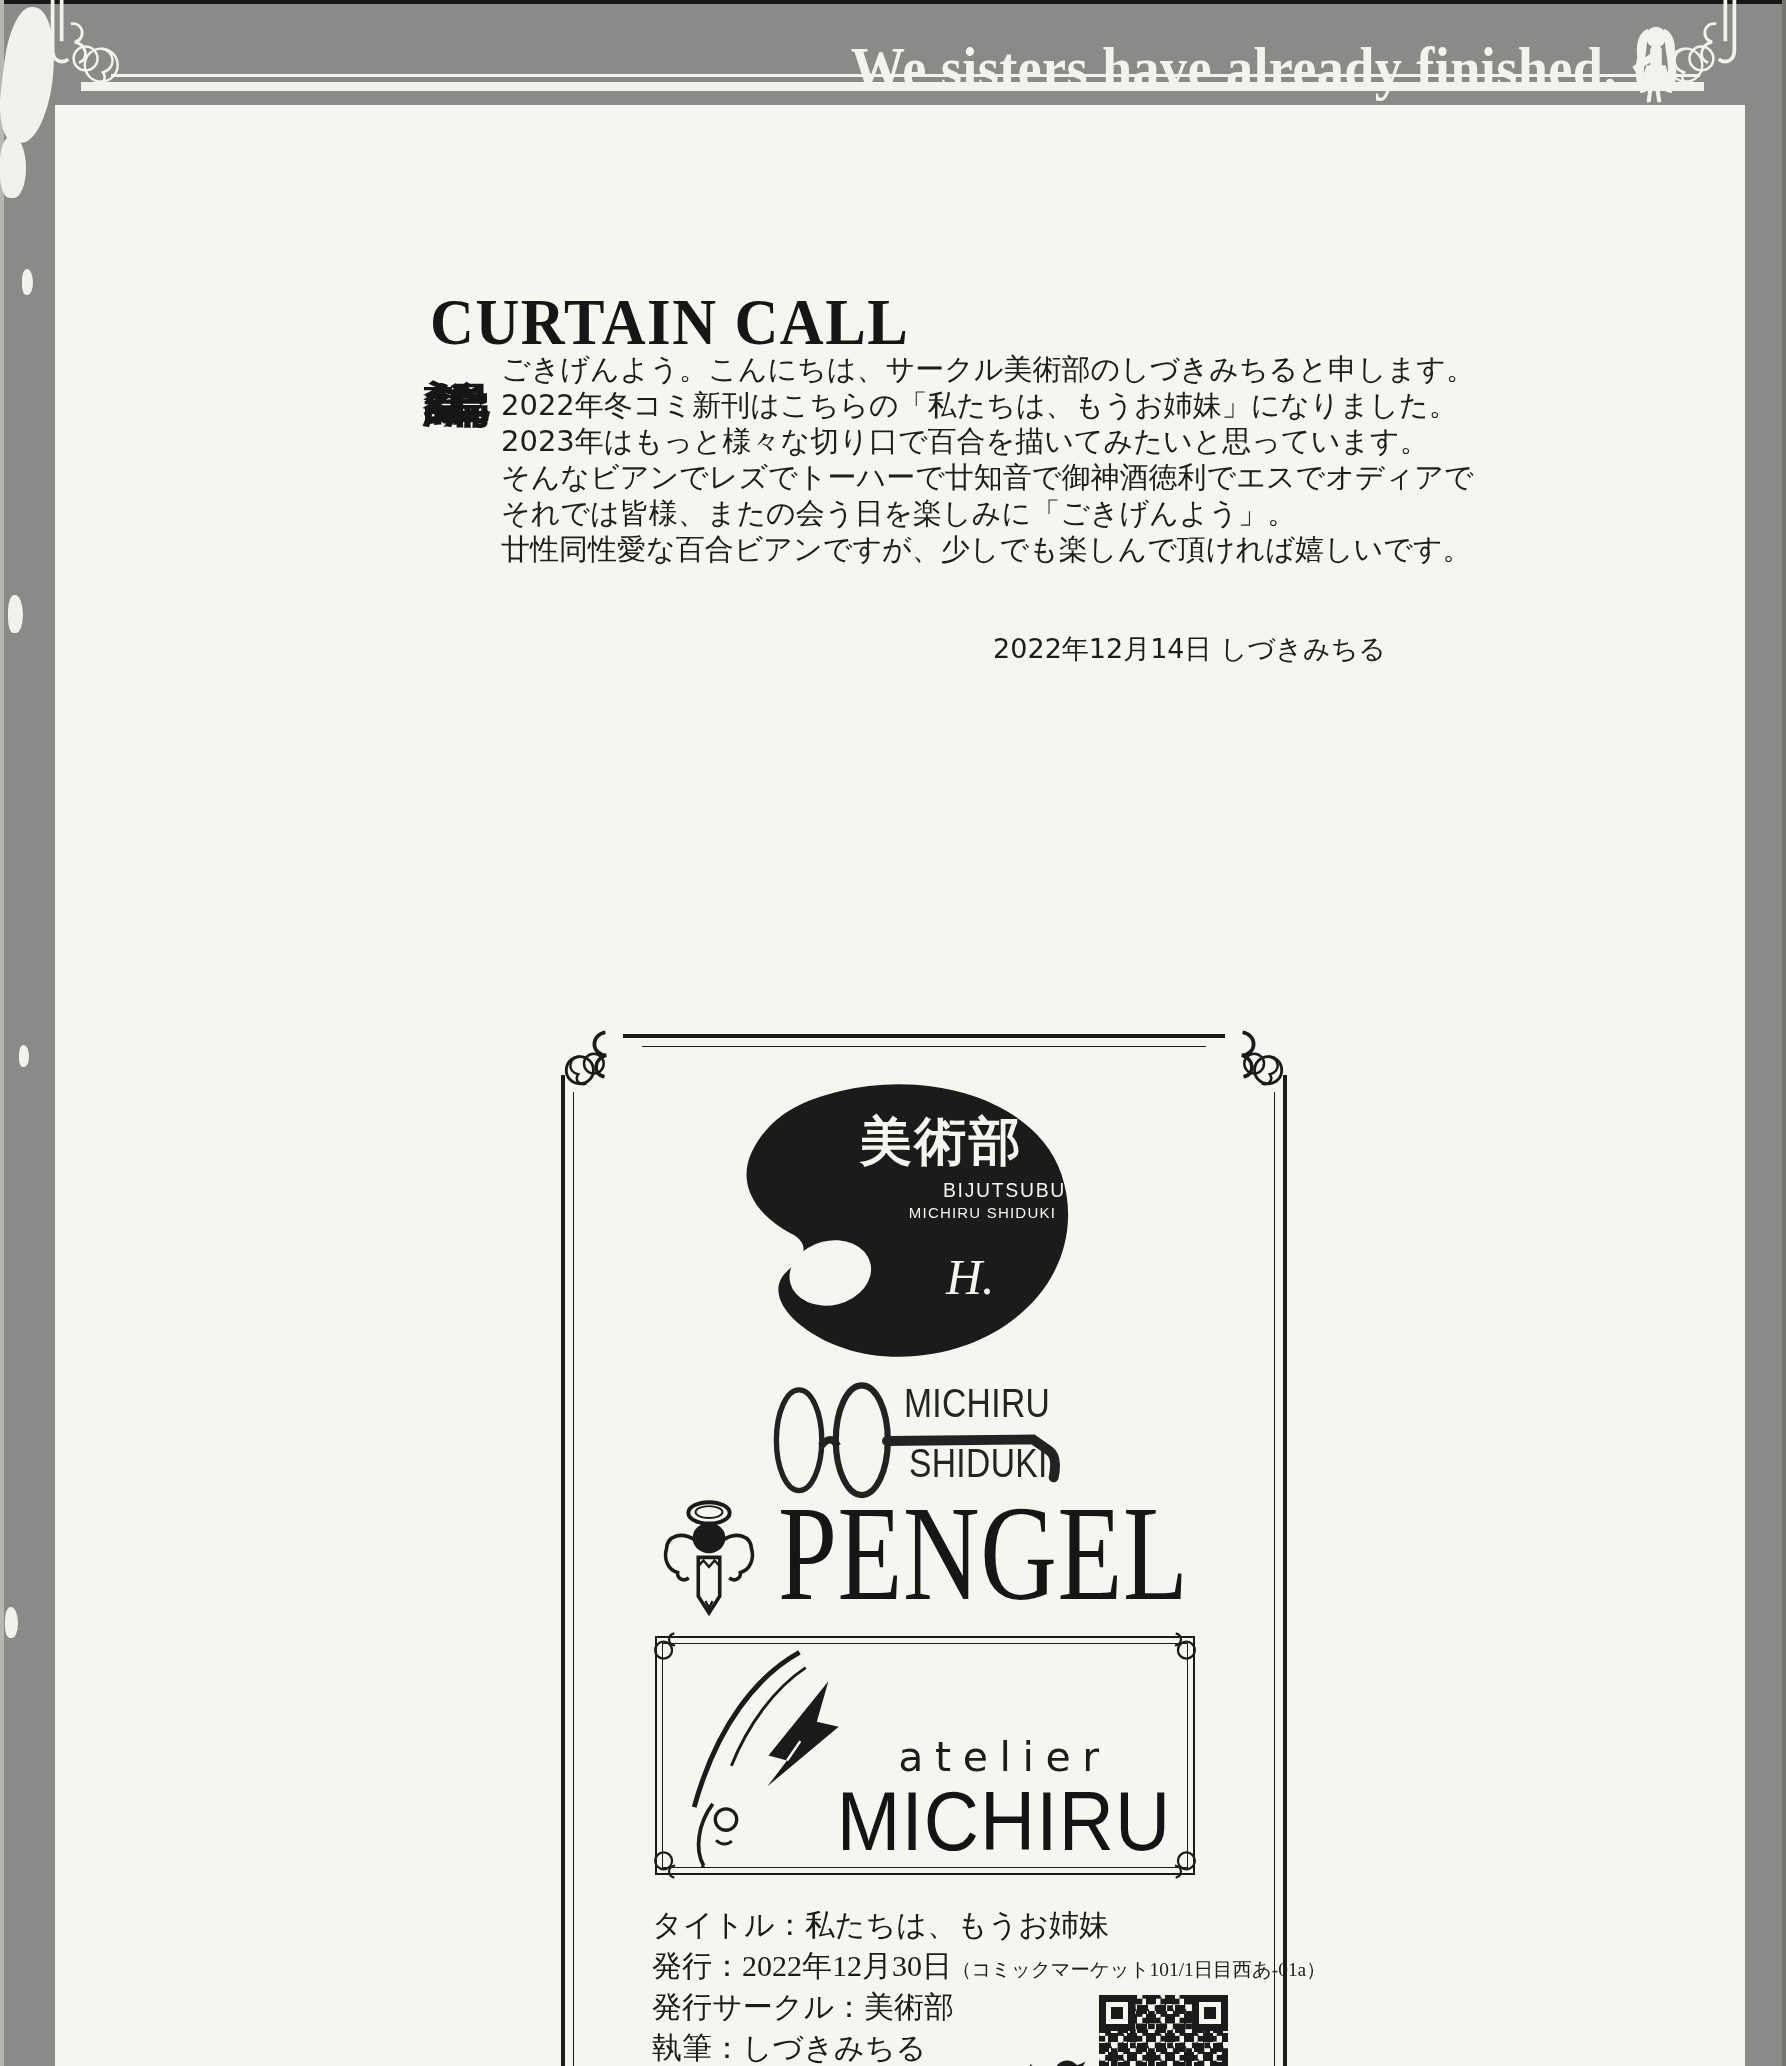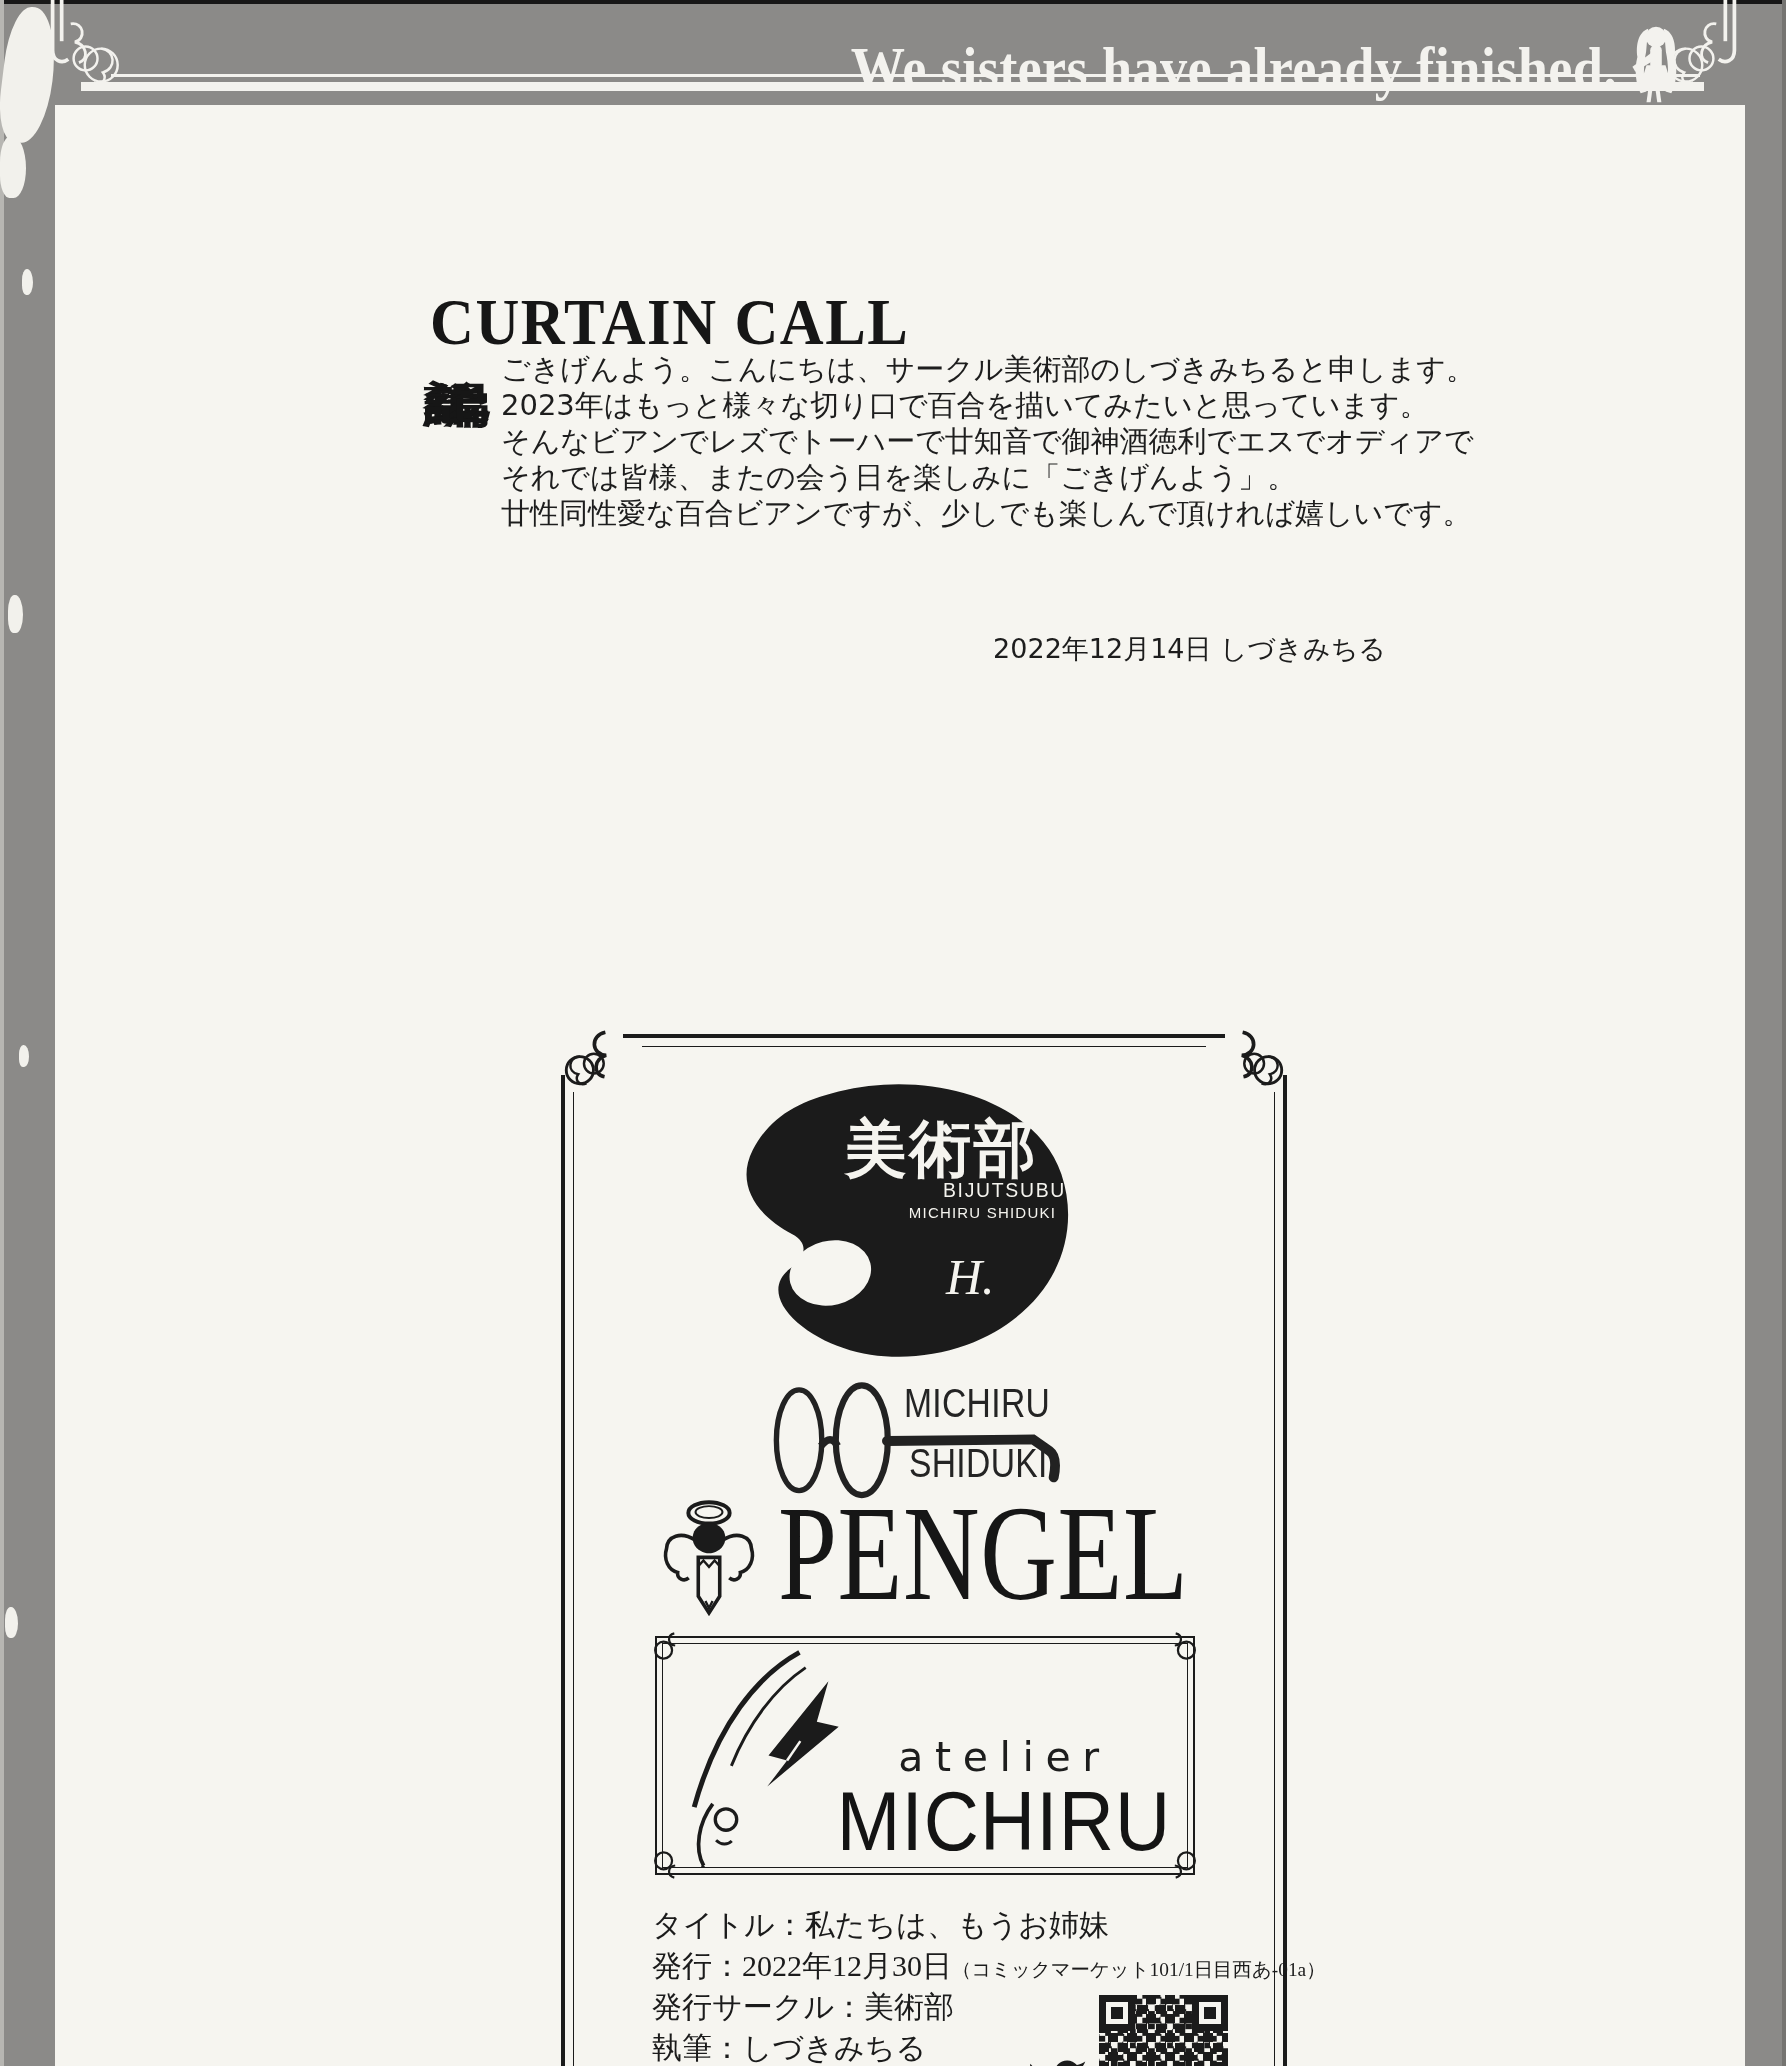--- a/index.html
+++ b/index.html
@@ -37,21 +37,21 @@
   #afterword-signature{left:983px;top:631px;width:413px;text-align:center;font-size:27px;
     color:#1d1d1d;font-family:"DejaVu Sans",sans-serif;white-space:nowrap;}
 
   
   #frame{left:561px;top:1034px;width:726px;height:1287px;}
   .fside{position:absolute;background:#1b1b1b;}
   .corner-orn{position:absolute;width:72px;height:72px;}
 
   
   #palette{left:694px;top:1079px;width:384px;height:295px;}
-  #palette-kanji{left:136px;top:28px;width:223px;text-align:center;color:#f5f4ef;font-size:62px;
+  #palette-kanji{left:136px;top:28px;width:223px;text-align:center;color:#f5f4ef;font-size:52px;
     font-weight:bold;letter-spacing:2.5px;font-family:"DejaVu Sans",sans-serif;white-space:nowrap;}
   #palette-romaji{left:188px;top:100px;width:184px;text-align:right;color:#f5f4ef;font-size:19.4px;
     letter-spacing:1.7px;font-family:"Liberation Sans",sans-serif;}
   #palette-artist{left:178px;top:125px;width:184px;text-align:right;color:#f5f4ef;font-size:15px;
     letter-spacing:1.2px;font-family:"Liberation Sans",sans-serif;}
   #palette-monogram{left:252px;top:169px;color:#f5f4ef;font-size:50px;font-style:italic;
     font-family:"Liberation Serif",serif;}
 
   
   #glasses{left:764px;top:1379px;width:326px;height:120px;}
@@ -144,20 +144,21 @@
       <circle cx="100" cy="142" r="29" stroke-width="6"></circle>
       <path d="M 62 118 C 28 122 24 166 58 176 C 46 192 62 210 80 200" stroke-width="6"></path>
     </g>
   </svg>
 
   <div class="abs serif" id="curtain-call">CURTAIN CALL</div>
   <div class="abs serif" id="vertical-label">編集後記</div>
 
   <div class="abs" id="afterword-body">
     <div>ごきげんよう。こんにちは、サークル美術部のしづきみちると申します。</div>
+    <div>2022年冬コミ新刊はこちらの「私たちは、もうお姉妹」になりました。</div>
     <div>2023年はもっと様々な切り口で百合を描いてみたいと思っています。</div>
     <div>そんなビアンでレズでトーハーで廿知音で御神酒徳利でエスでオディアで</div>
     <div>それでは皆様、またの会う日を楽しみに「ごきげんよう」。</div>
     <div>廿性同性愛な百合ビアンですが、少しでも楽しんで頂ければ嬉しいです。</div>
   </div>
   <div class="abs" id="afterword-signature">2022年12月14日 しづきみちる</div>
 
   <div class="abs" id="frame">
     <div class="fside" style="left:62px;right:62px;top:0;height:4.1px;"></div>
     <div class="fside" style="left:81px;right:81px;top:11.6px;height:1.7px;"></div>

